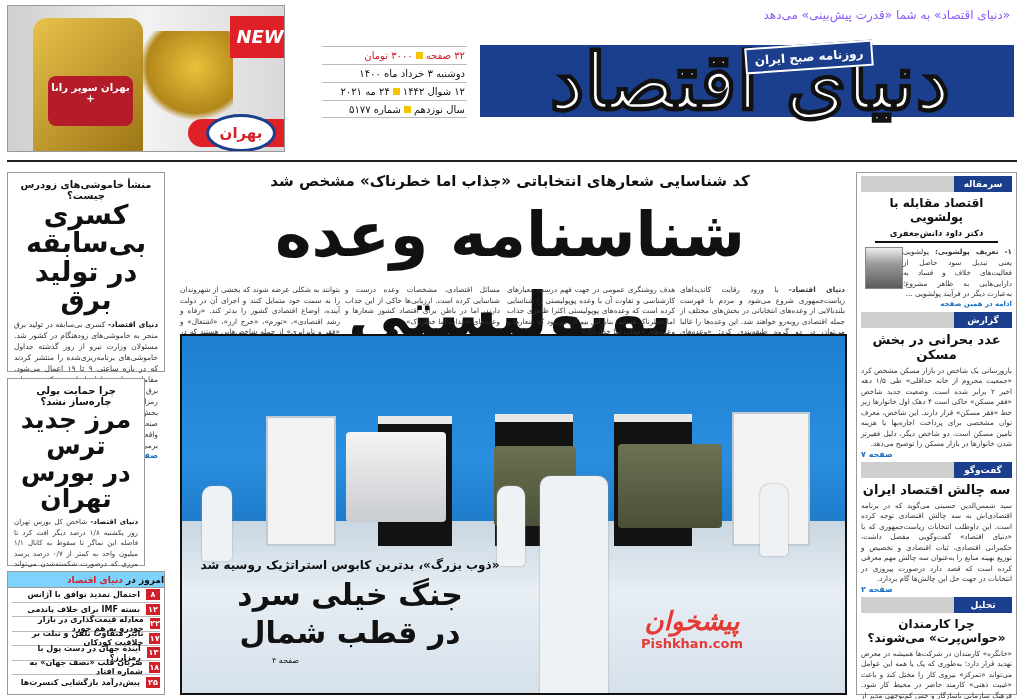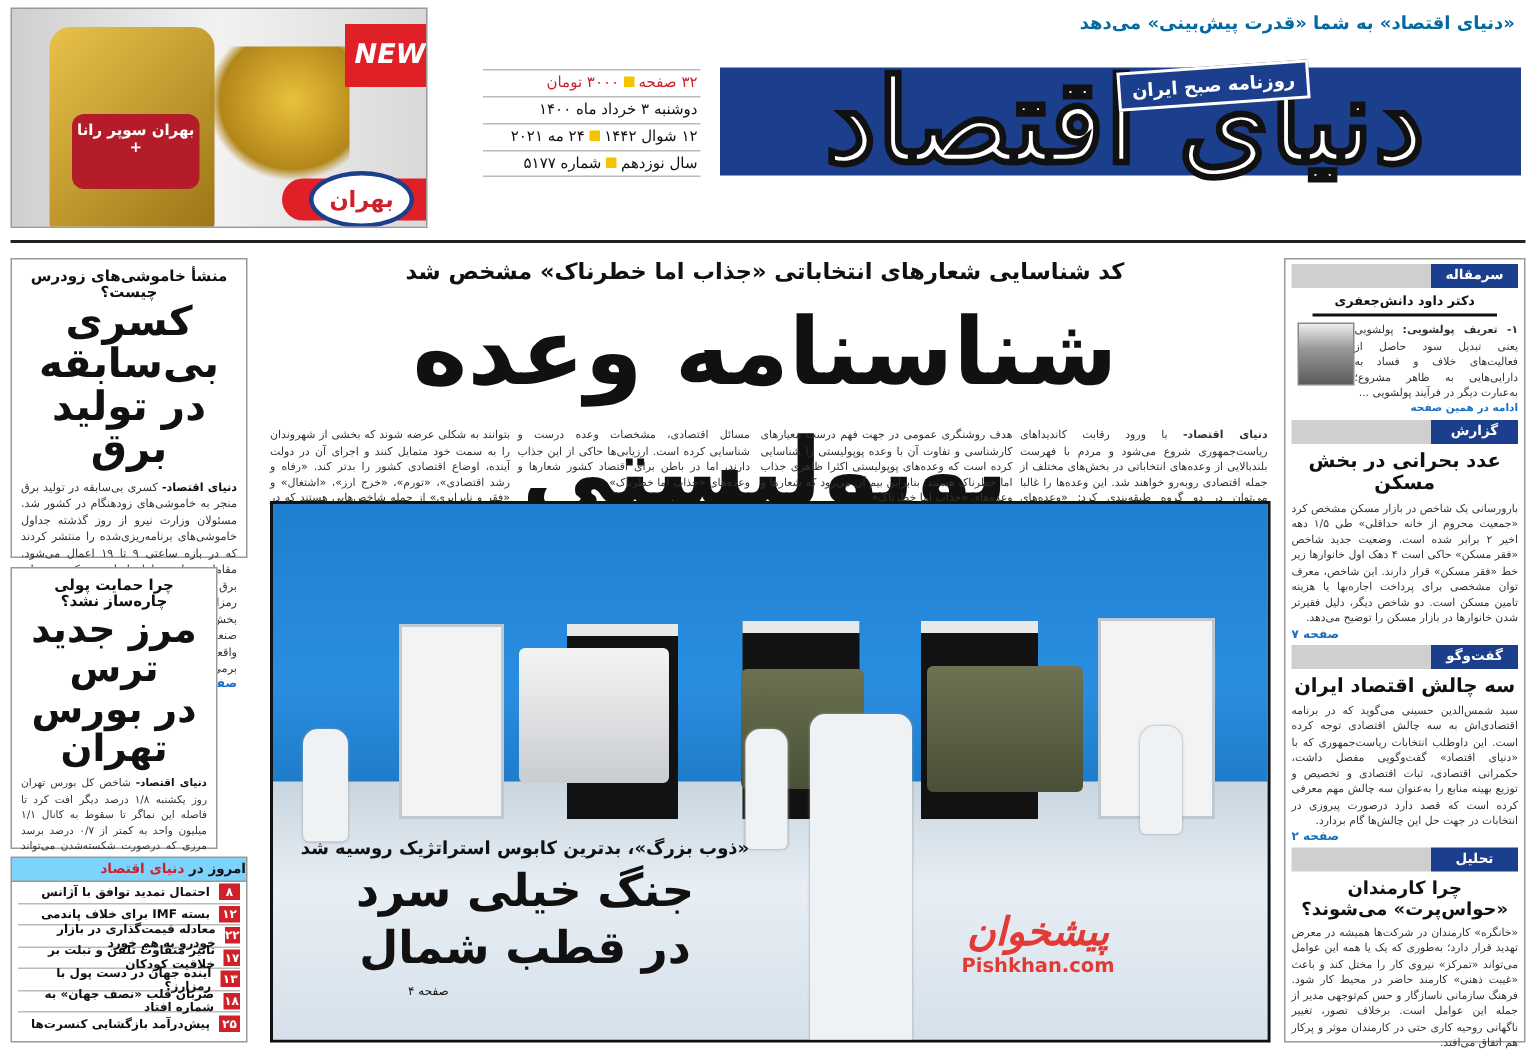--- a/index.html
+++ b/index.html
@@ -1,19 +1,19 @@
 <!DOCTYPE html>
 <html><head>
 <meta charset="utf-8">
 <style>
 *{box-sizing:border-box;margin:0;padding:0}
 body{width:1024px;height:699px;background:#fff;font-family:"DejaVu Sans",sans-serif;overflow:hidden;position:relative;direction:rtl;color:#111}
 .abs{position:absolute}
 
-#tagline{left:680px;top:8px;width:330px;color:#0369a1;font-weight:bold;font-size:12px}
+#tagline{left:680px;top:8px;width:330px;color:#8b5cf6;font-weight:normal;font-size:12px}
 #blue-bar{left:480px;top:45px;width:534px;height:72px;background:#1b3f8c}
 #logo{left:480px;top:22px;width:540px;height:120px;text-align:center;font-family:"DejaVu Serif",serif;font-size:78px;font-weight:bold;color:#fff;-webkit-text-stroke:2px #111;line-height:120px;letter-spacing:-2px}
 #sub-badge{left:745px;top:44px;width:128px;height:26px;border:2px solid #fff;background:#1b3f8c;color:#fff;font-size:12px;text-align:center;line-height:22px;transform:rotate(-4deg);font-weight:bold}
 #issue{left:322px;top:46px;width:145px;font-size:10px;text-align:right}
 #issue div{border-top:1px solid #bbb;padding:3px 2px;height:18px;white-space:nowrap}
 #issue div:last-child{border-bottom:1px solid #bbb}
 .red{color:#d0202a}
 .sq{display:inline-block;width:7px;height:7px;background:#f4c400;margin:0 3px}
 
 #ad{left:7px;top:5px;width:278px;height:147px;border:1px solid #999;background:linear-gradient(90deg,#cfcfcf,#f2f2f2 50%,#d9d9d9);overflow:hidden}
@@ -182,20 +182,21 @@
       <div class="en">Pishkhan.com</div>
     </div>
 </div>
 
 <div class="abs" id="rc">
   <div>
     <div class="sec-bar">
         <span class="lab">سرمقاله</span>
         <span class="fill"></span>
       </div>
+    <div class="r-head" style="font-size:12px">اقتصاد مقابله با پولشویی</div>
     <div style="text-align:center;font-size:8.5px;font-weight:bold;border-bottom:2px solid #111;margin:0 14px 4px;padding-bottom:3px">دکتر داود دانش‌جعفری</div>
     <div class="r-txt"><div id="author-pic"></div><b>۱- تعریف پولشویی:</b><span> پولشویی یعنی تبدیل سود حاصل از فعالیت‌های خلاف و فساد به دارایی‌هایی به ظاهر مشروع؛ به‌عبارت دیگر در فرآیند پولشویی ...</span></div>
     <div class="pg" style="font-size:7px;clear:both">ادامه در همین صفحه</div>
   </div>
 
   <div style="margin-top:4px">
     <div class="sec-bar">
         <span class="lab">گزارش</span>
         <span class="fill"></span>
       </div>

